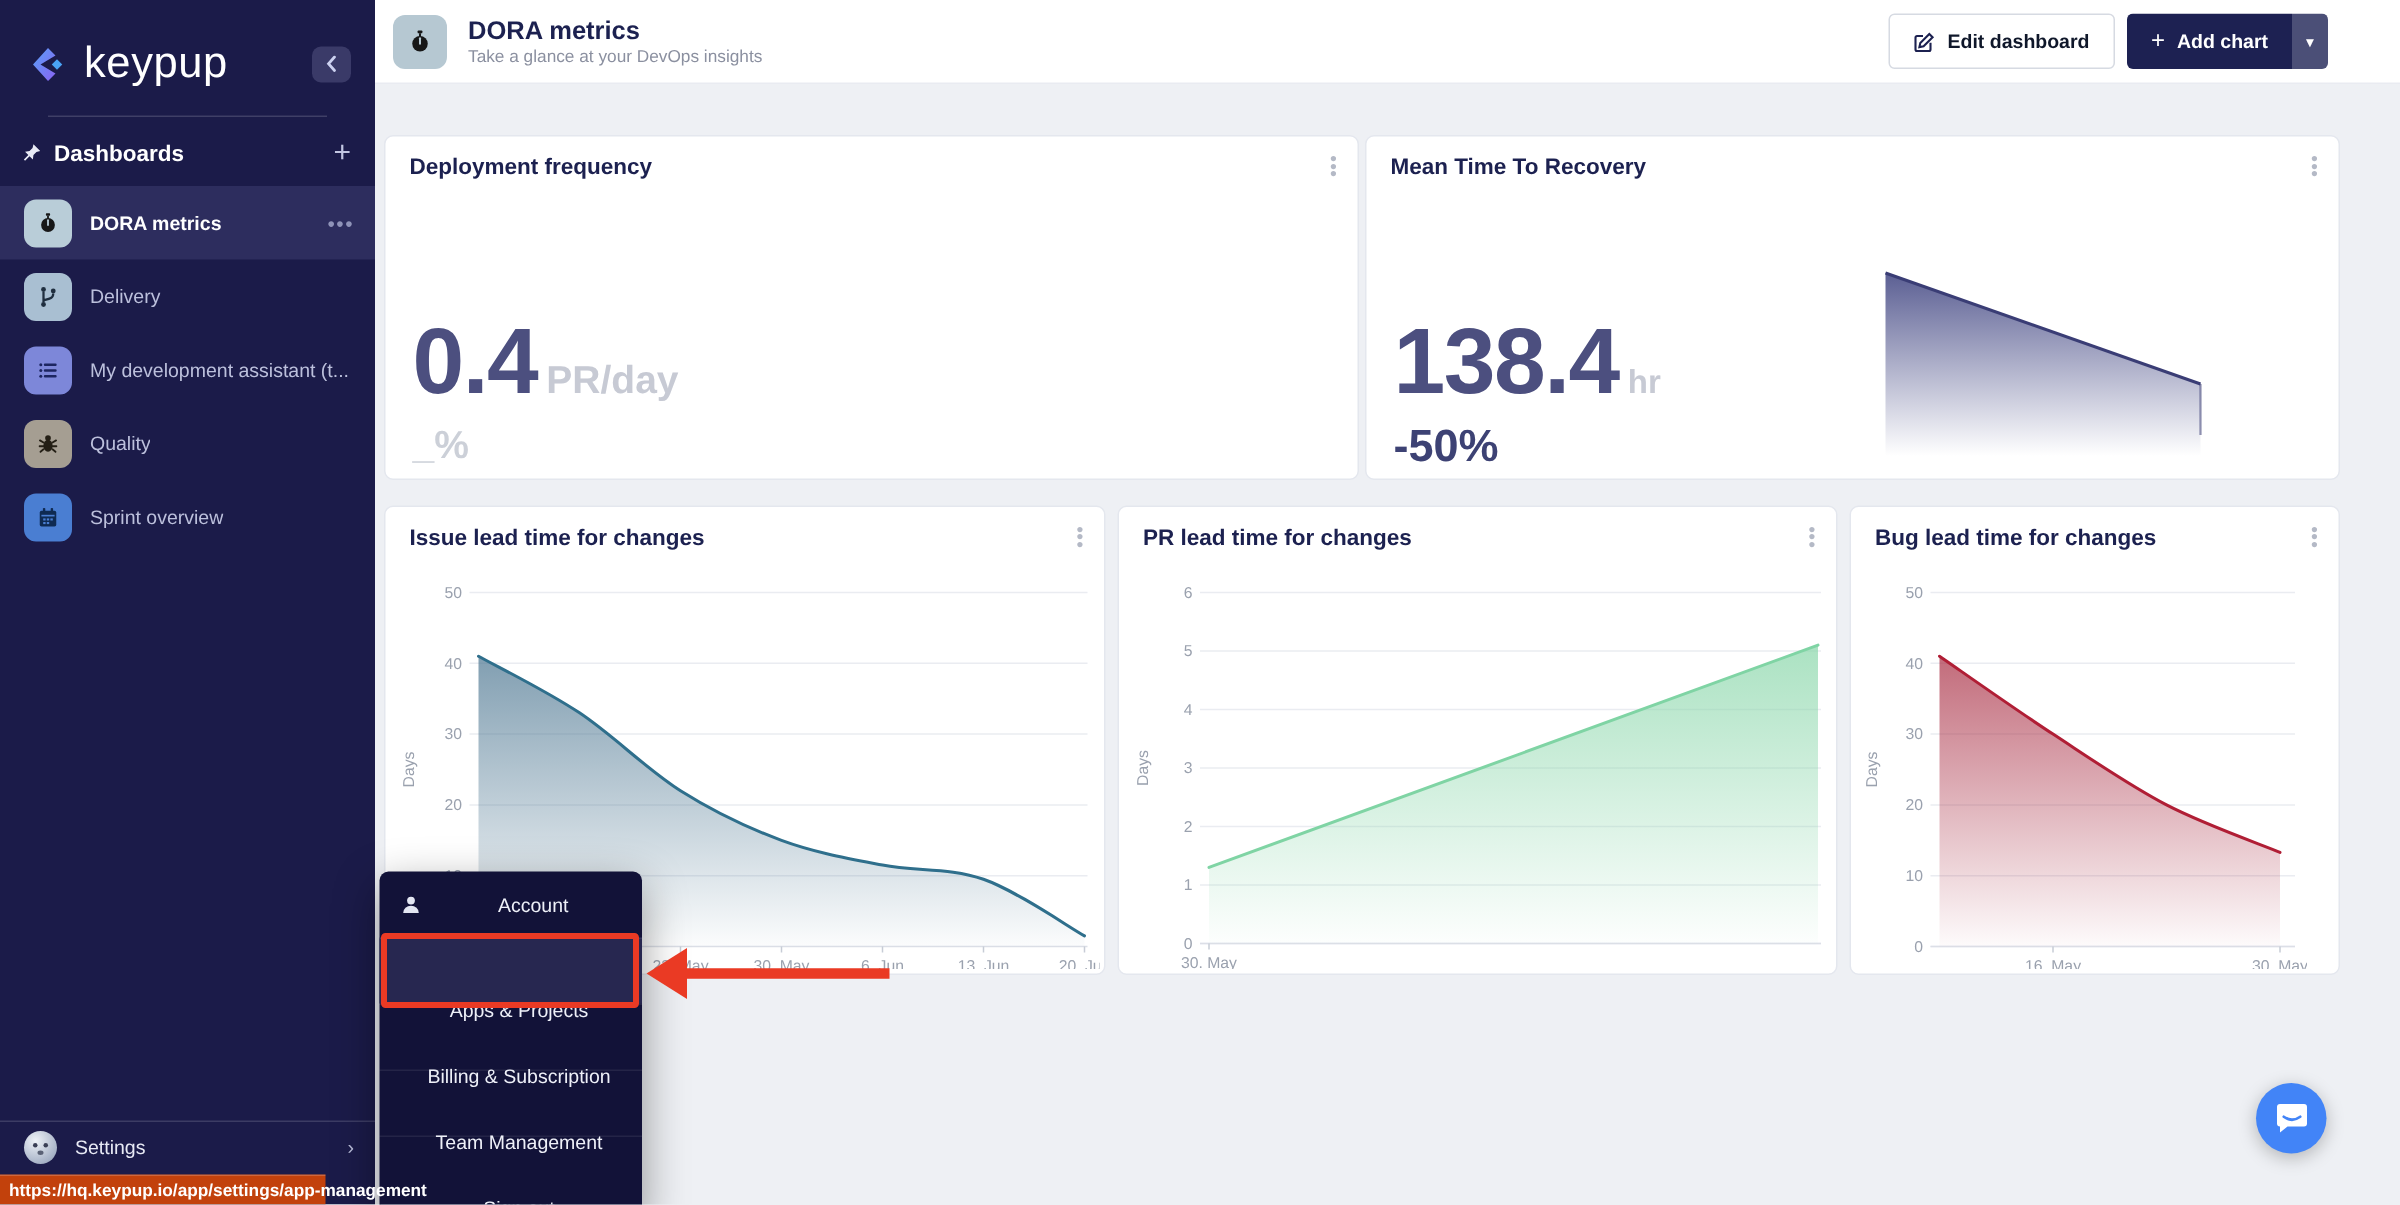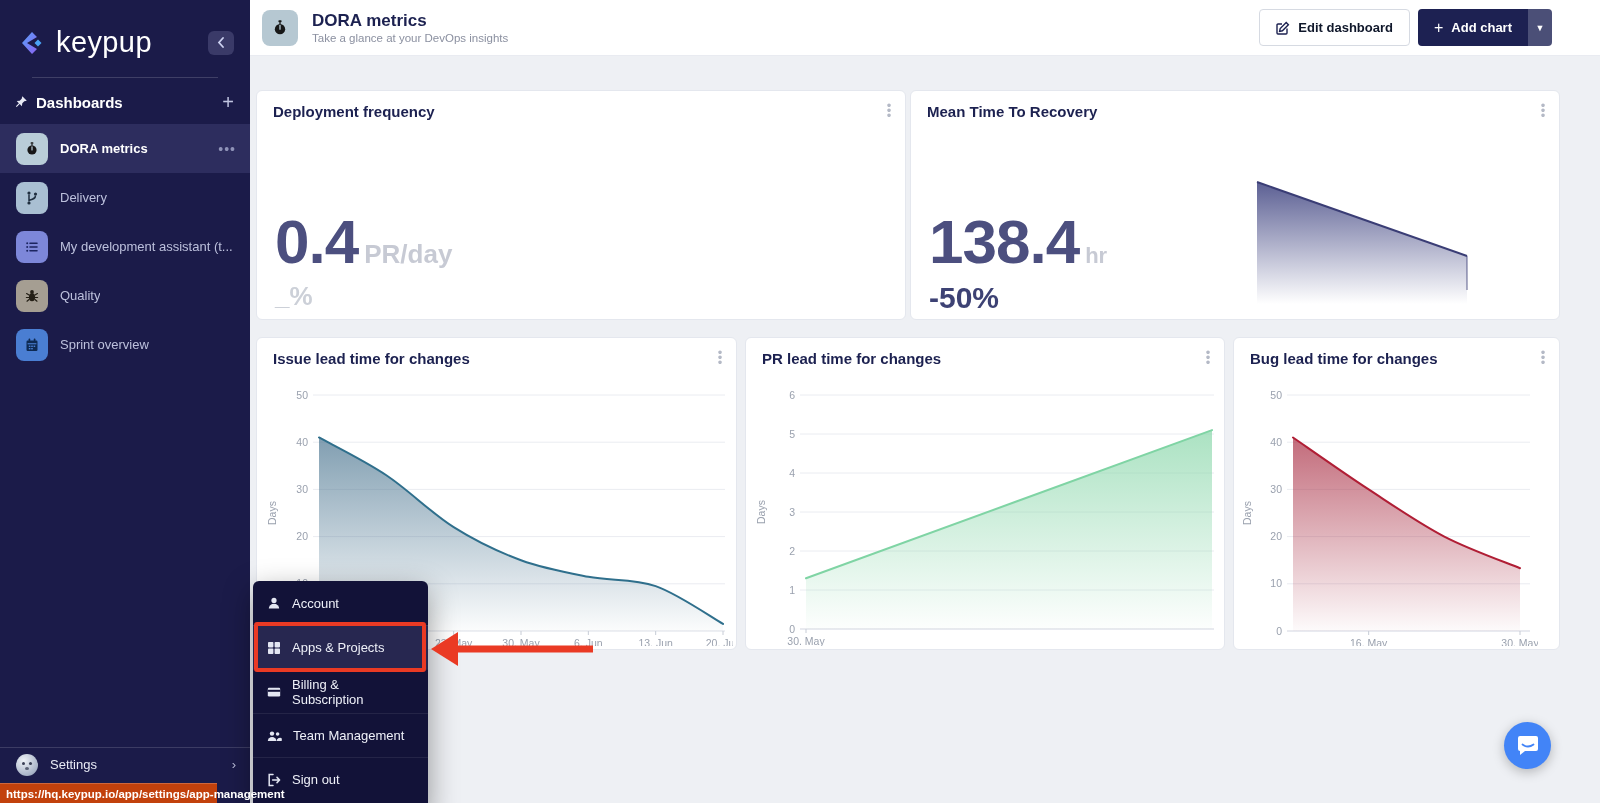--- a/index.html
+++ b/index.html
@@ -83,22 +83,22 @@
   .metric-delta.neg { font-size:30px; font-weight:700; color:#3d4274; }
 
   .spark { position:absolute; right:90px; top:87px; }
   .chart-svg { position:absolute; left:6px; top:40px; }
   .chart-svg text { font-family:"Liberation Sans", sans-serif; }
 
   
   .ctx-menu { position:absolute; left:253px; top:581px; width:175px; height:230px;
               background:#121238; border-radius:6px 6px 0 0; z-index:50;
               box-shadow:0 10px 30px rgba(0,0,0,.4); }
-  .menu-item { display:flex; align-items:center; height:44px; padding:0 14px; cursor:pointer; }
-  .menu-item + .menu-item { border-top:1px solid rgba(255,255,255,.08); }
+  .menu-item { display:flex; align-items:center; height:44px; padding:0 14px; cursor:pointer;gap:40px; }
+  .menu-item + .menu-item { border-top:1px solid rgba(255,255,255,.08);flex-direction:column; }
   .menu-item.highlight { background:#272750; }
   .menu-label { color:#eef0f8; font-size:13px; font-weight:500; margin-left:11px; }
   .annotation-box { position:absolute; left:254px; top:622px; width:172px; height:50px;
                     border:4px solid #ea3a24; border-radius:3px; z-index:60; pointer-events:none; }
   .annotation-arrow { position:absolute; left:428px; top:628px; z-index:60; pointer-events:none; }
 
   .url-tooltip { position:absolute; left:0; bottom:0; height:20px; width:217px; z-index:70;
                  background:#c2410c; color:#fff; font-size:11.5px; font-weight:700;
                  display:flex; align-items:center; padding:0 6px; white-space:nowrap;
                  border-top:1px solid rgba(255,255,255,.2); }

